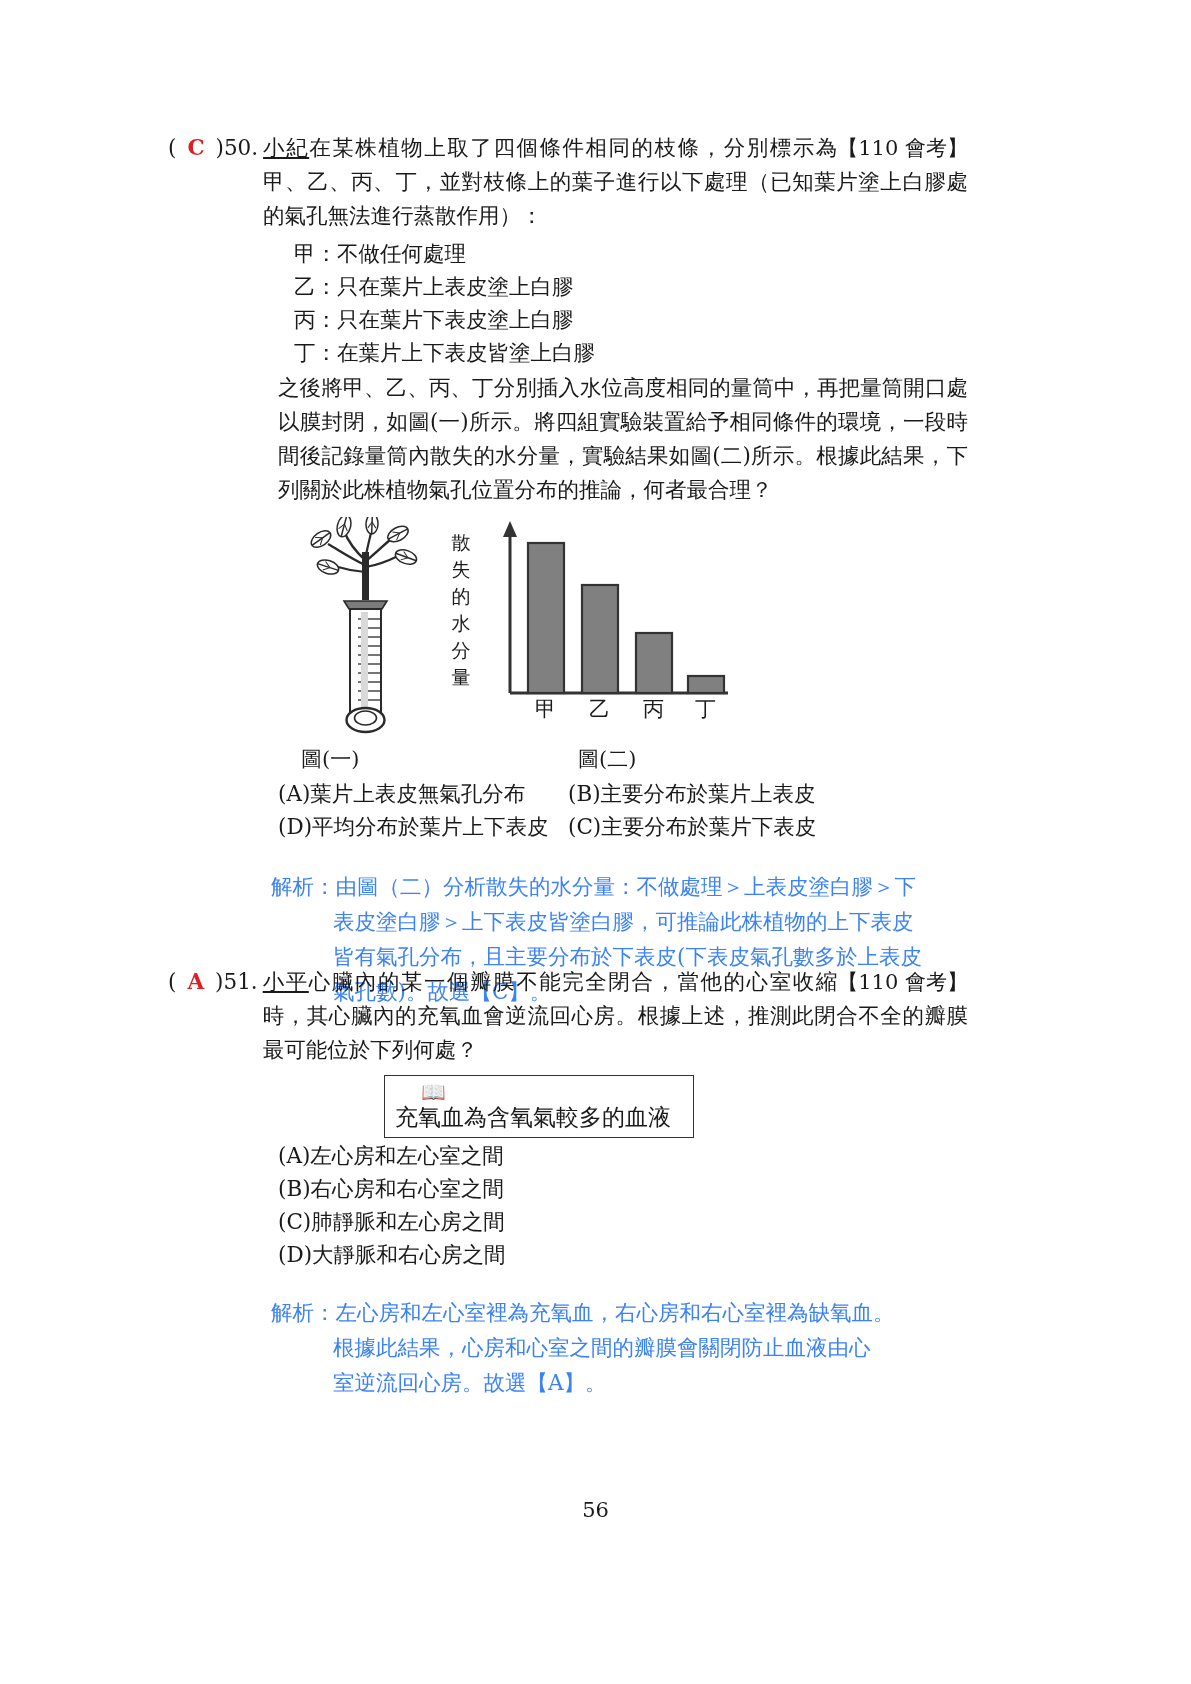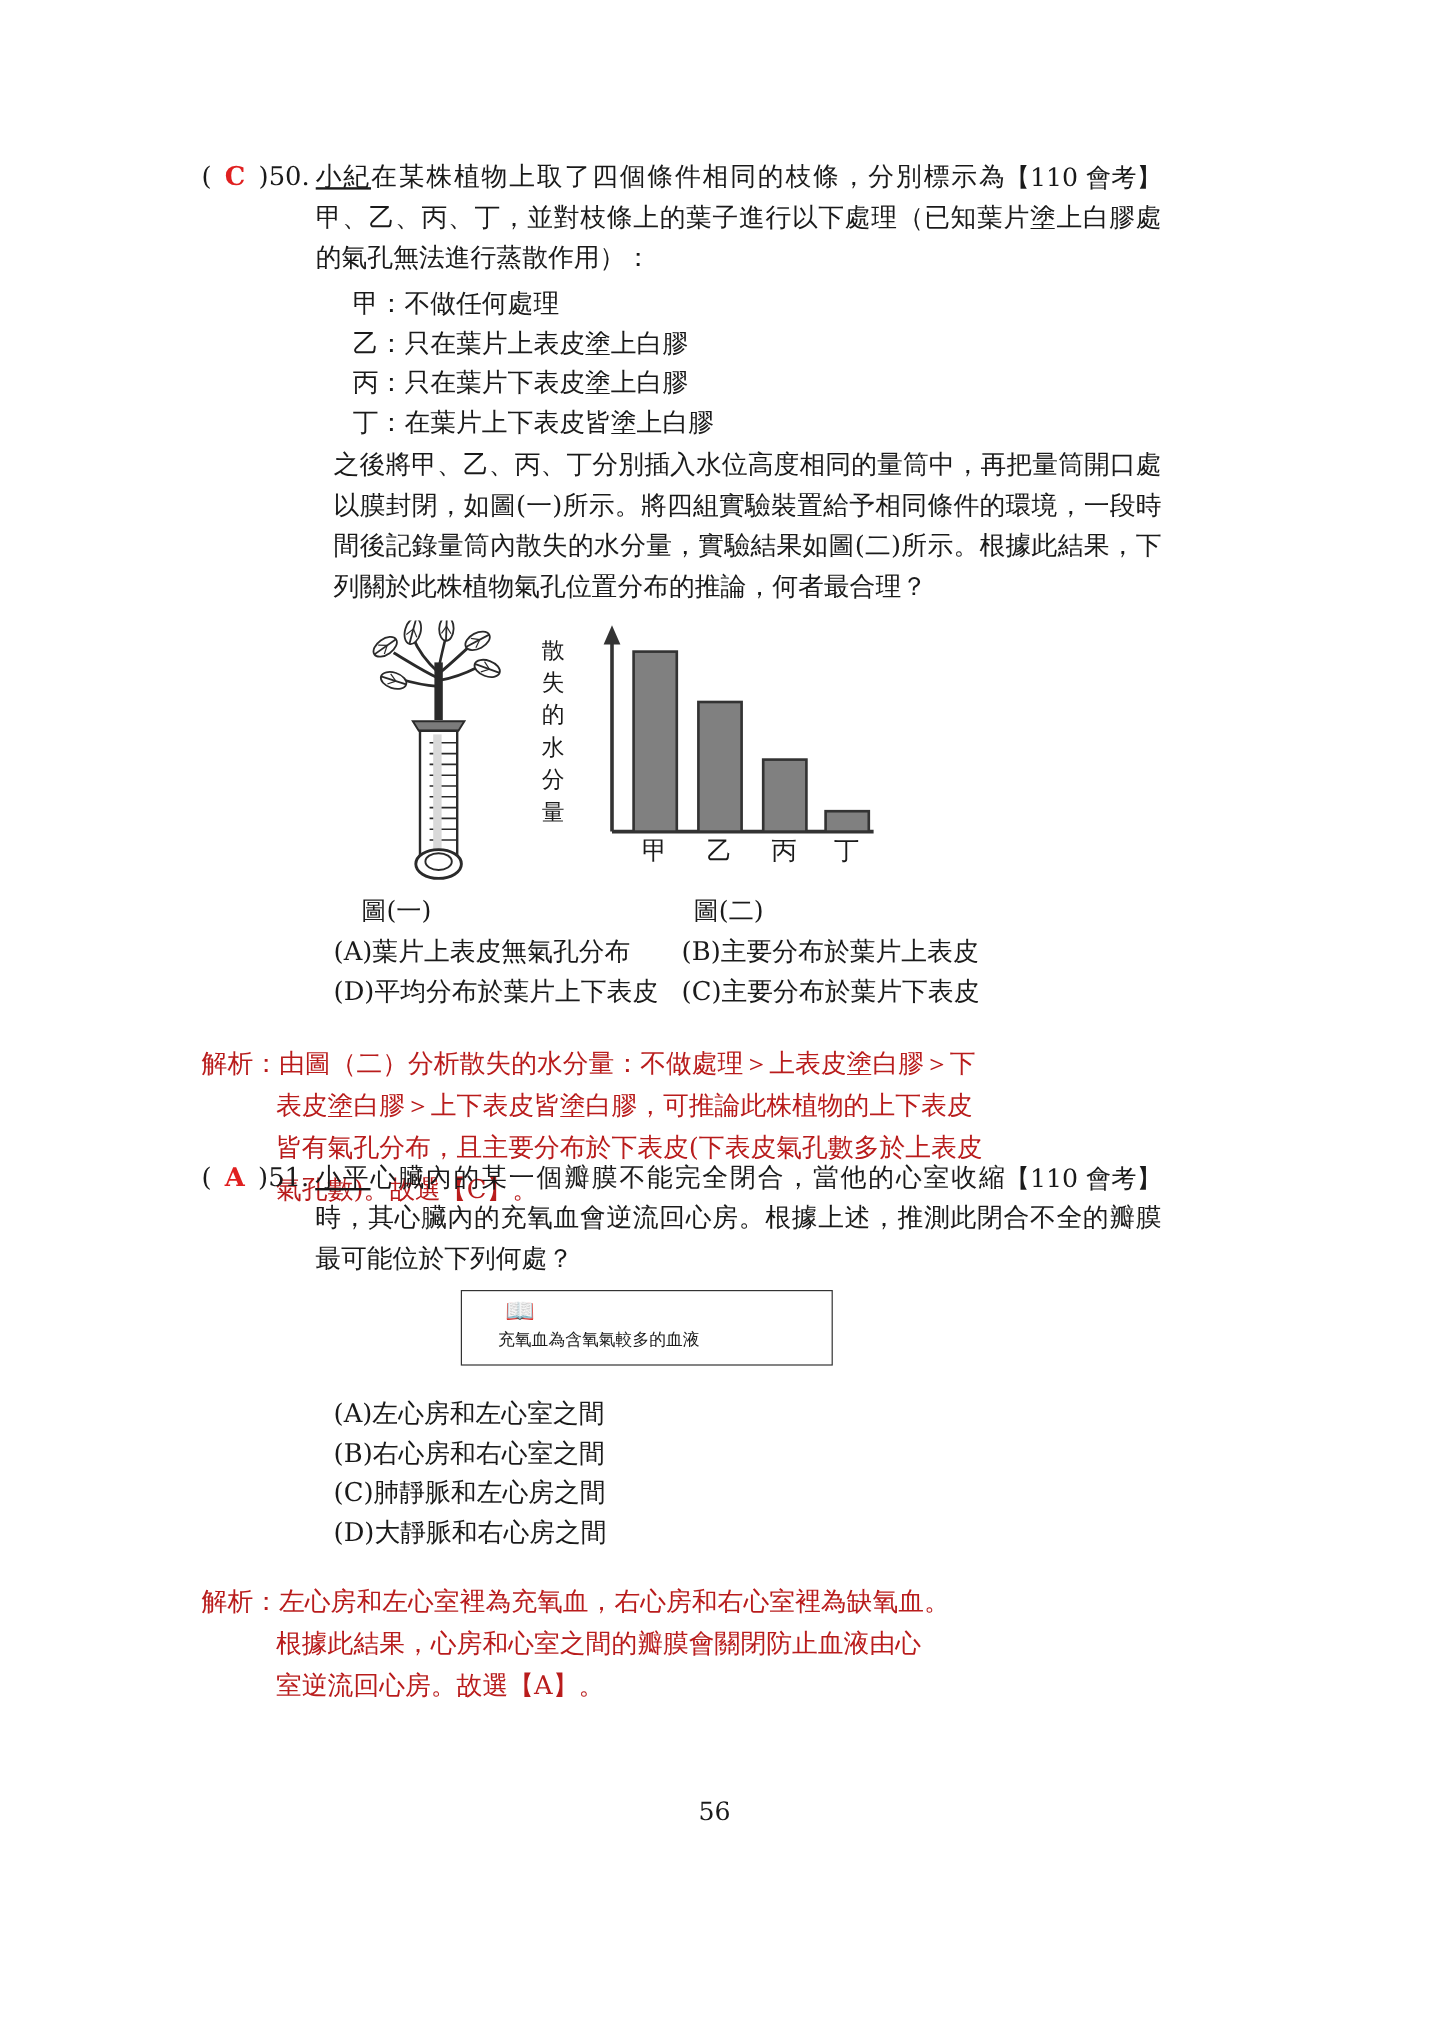--- a/index.html
+++ b/index.html
@@ -93,23 +93,24 @@
   .choices {
     font-size: 21.5px;
     line-height: 33px;
     margin-top: 2px;
   }
   .choice-row { display: flex; }
   .choice-row > span:first-child { width: 290px; flex: 0 0 290px; }
 
   
   .explain {
-    color: #b91c1c;
+    color: #3b82f6;
     font-size: 21.5px;
     line-height: 35px;
+    margin-left: 103px;
     width: 700px;
     text-align: justify;
     text-justify: inter-character;
   }
   .explain .hang {
     text-indent: 0;
     padding-left: 62px;
   }
   .explain .first { padding-left: 0; }
 
@@ -121,24 +122,23 @@
     padding: 5px 10px 6px 10px;
     box-sizing: content-box;
   }
   .note-icon {
     font-size: 20px;
     line-height: 22px;
     padding-left: 26px;
     color: #222;
   }
   .note-text {
-    font-size: 14px;
+    font-size: 23px;
     line-height: 28px;
     white-space: nowrap;
-    margin-left: 20px;
   }
 
   .opts-51 {
     margin-left: 110px;
     font-size: 21.5px;
     line-height: 33px;
   }
 
   .page-number {
     position: absolute;
@@ -318,21 +318,21 @@
       <span class="q-text" style="position:relative;">
         <span class="src-tag">【110 會考】</span><span class="uline">小平</span><span>心臟內的某一個瓣膜不能完全閉合，當他的心室收縮時，其心臟內的充氧血會逆流回心房。根據上述，推測此閉合不全的瓣膜最可能位於下列何處？</span>
       </span>
     </div>
 
     <div class="note-box" style="margin-top:8px;">
       <div class="note-icon">📖</div>
       <div class="note-text">充氧血為含氧氣較多的血液</div>
     </div>
 
-    <div class="opts-51" style="margin-top:24px;">
+    <div class="opts-51" style="margin-top:1px;">
       <div>(A)左心房和左心室之間</div>
       <div>(B)右心房和右心室之間</div>
       <div>(C)肺靜脈和左心房之間</div>
       <div>(D)大靜脈和右心房之間</div>
     </div>
 
     <div class="explain" style="margin-top:24px;">
       <div class="first">解析：左心房和左心室裡為充氧血，右心房和右心室裡為缺氧血。</div>
       <div class="hang">根據此結果，心房和心室之間的瓣膜會關閉防止血液由心</div>
       <div class="hang">室逆流回心房。故選【A】。</div>

